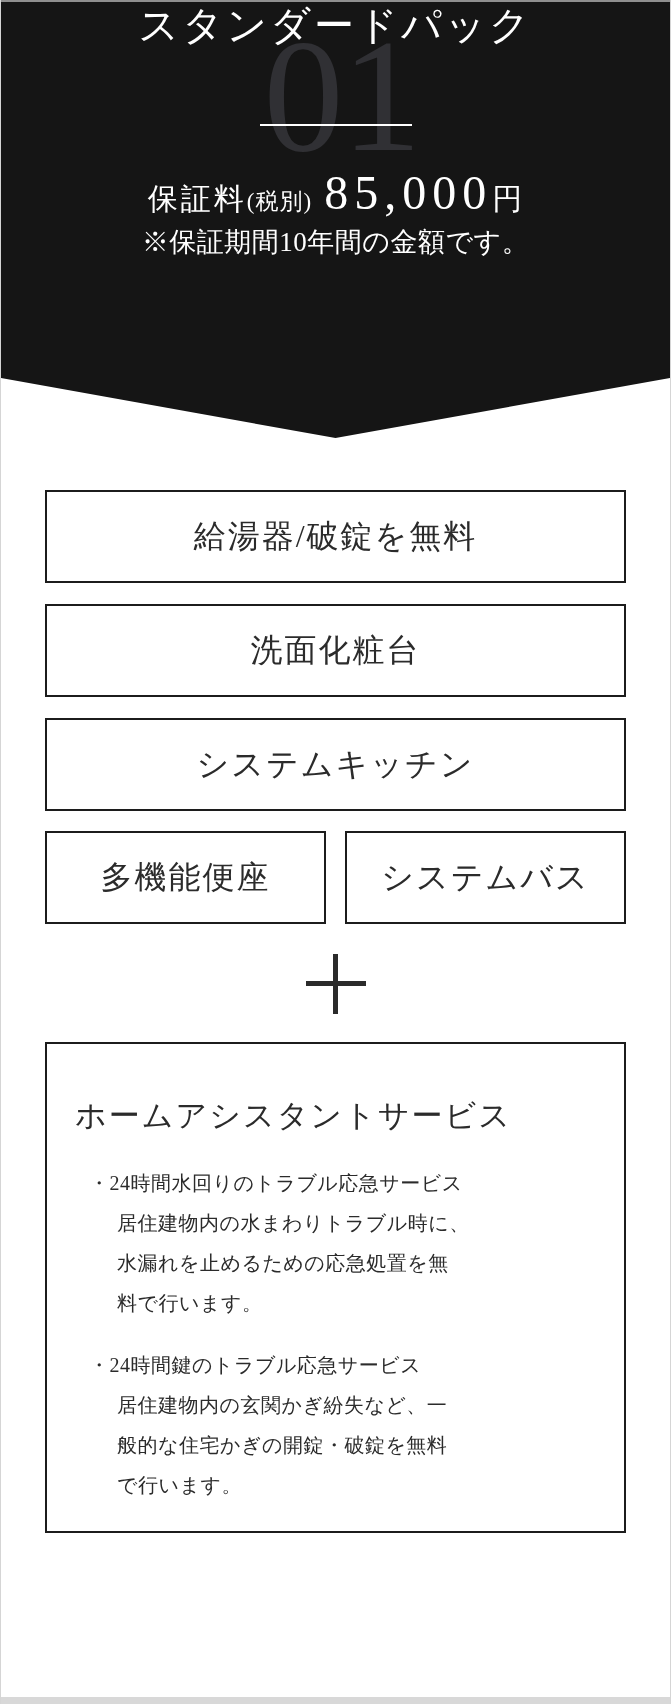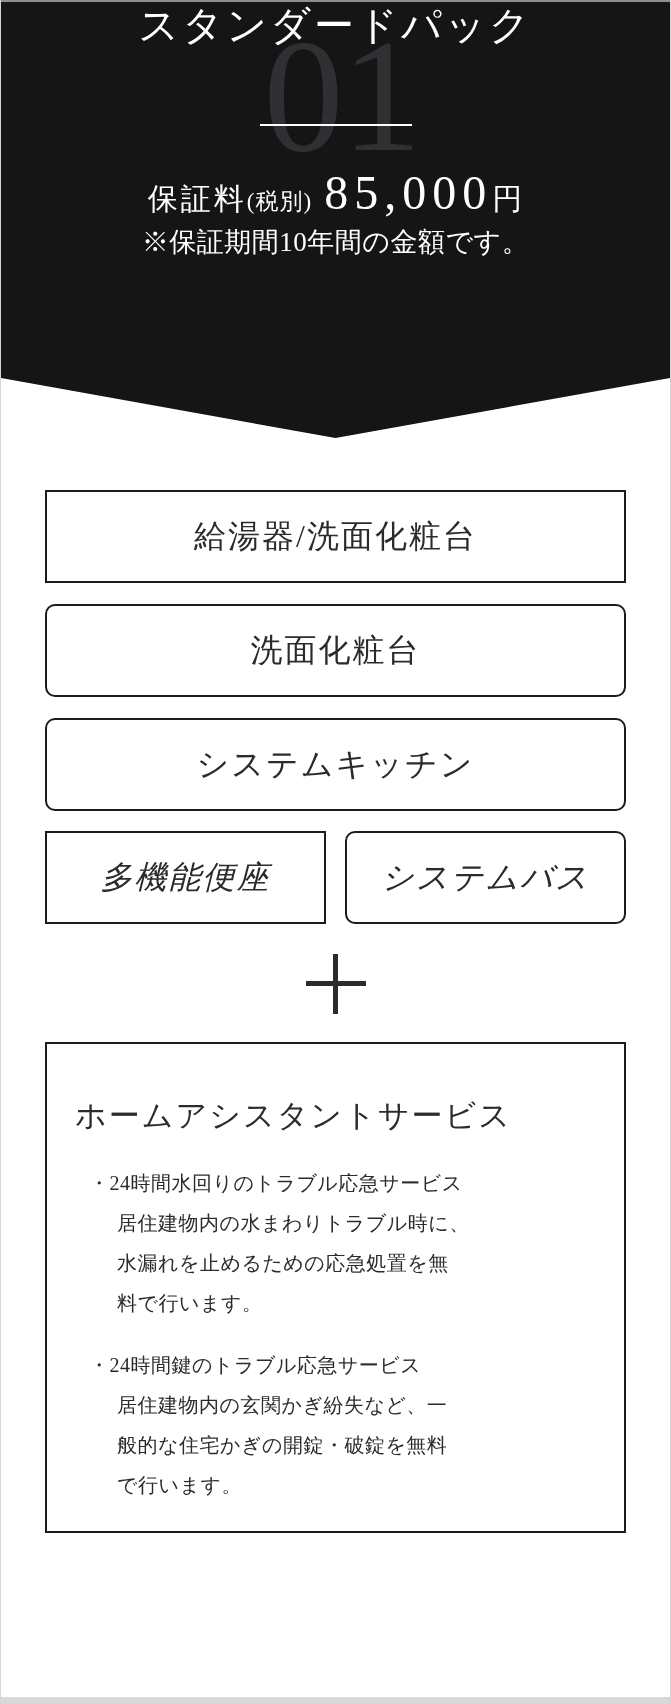--- a/index.html
+++ b/index.html
@@ -60,22 +60,22 @@
     position:relative;z-index:1;
     font-size:27px;letter-spacing:.5px;color:var(--white);line-height:1.5;
   }
   
   .content{padding:52px 44px 0;}
   .item-box{
     height:93px;border:2px solid var(--border);background:#ffffff;
     display:flex;align-items:center;justify-content:center;
     font-size:32px;letter-spacing:2px;color:var(--ink);
   }
-  .item-box + .item-box{margin-top:21px;border-radius:10px;}
-  .item-row{display:flex;gap:19px;margin-top:20px;font-style:italic;}
+  .item-box + .item-box{margin-top:21px;}
+  .item-row{display:flex;gap:19px;margin-top:20px;}
   .item-row .item-box{flex:1;margin-top:0;}
   .plus{position:relative;width:60px;height:60px;margin:30px auto 28px;}
   .plus .bar-h,.plus .bar-v{position:absolute;background:var(--ink);}
   .plus .bar-h{left:0;top:27px;width:60px;height:5px;}
   .plus .bar-v{top:0;left:27px;width:5px;height:60px;}
   .service-box{
     border:2px solid var(--border);background:#ffffff;
     padding:50px 28px 26px 42px;
   }
   .service-title{
@@ -106,21 +106,21 @@
       <span class="price-label">保証料</span>
       <span class="price-tax">(税別)</span>
       <span class="price-amount">85,000</span>
       <span class="price-unit">円</span>
     </div>
     <p class="price-note">※保証期間10年間の金額です。</p>
   </header>
 
   <main class="content">
     <div class="item-box">
-      <span>給湯器/洗面化粧台</span>
+      <span>給湯器/破錠を無料</span>
     </div>
     <div class="item-box">
       <span>洗面化粧台</span>
     </div>
     <div class="item-box">
       <span>システムキッチン</span>
     </div>
     <div class="item-row">
       <div class="item-box">
         <span>多機能便座</span>

